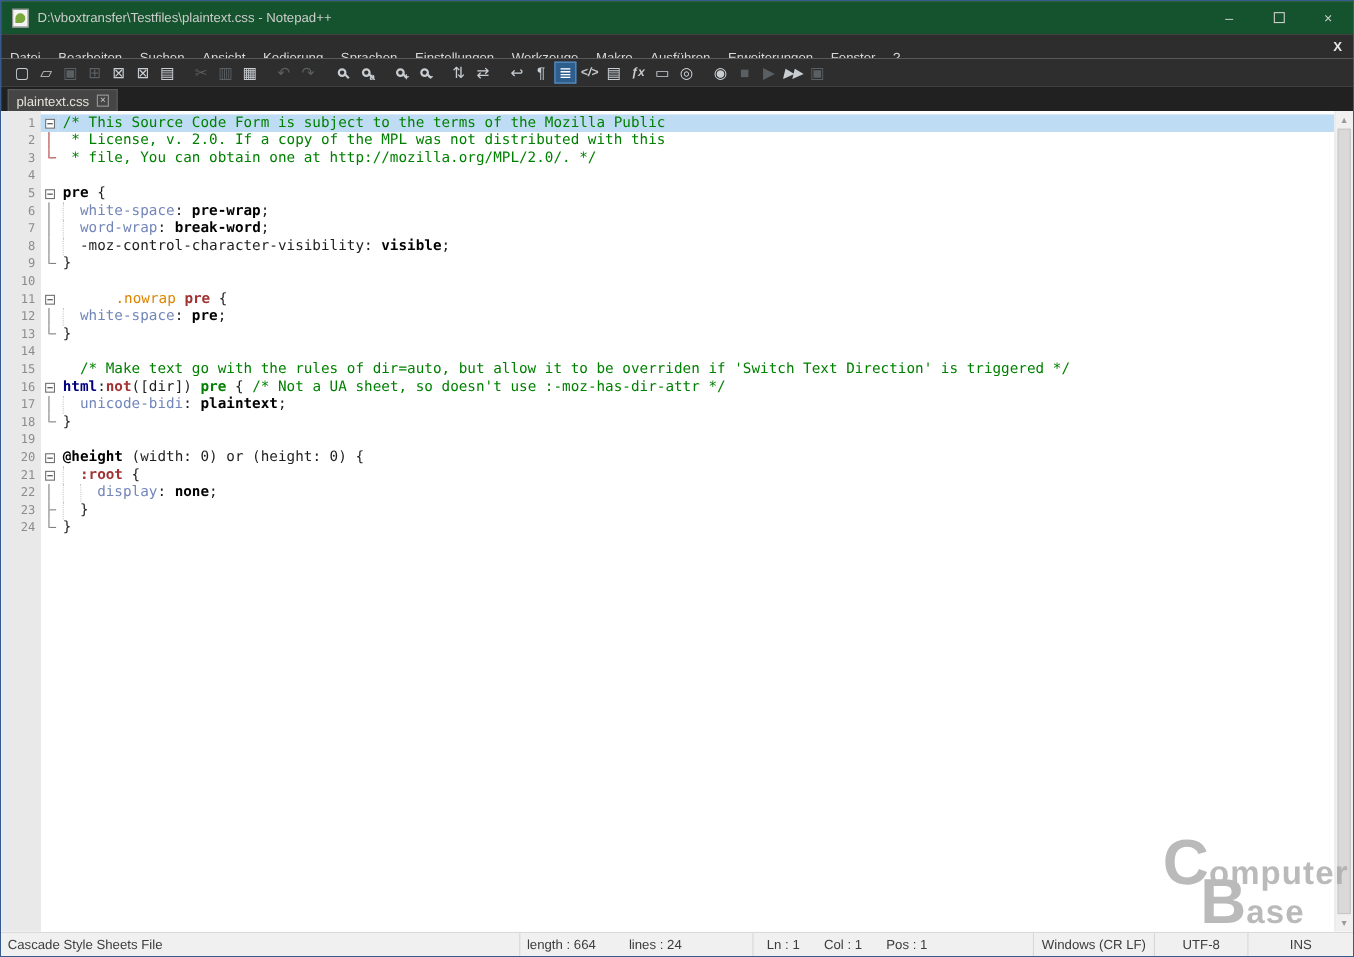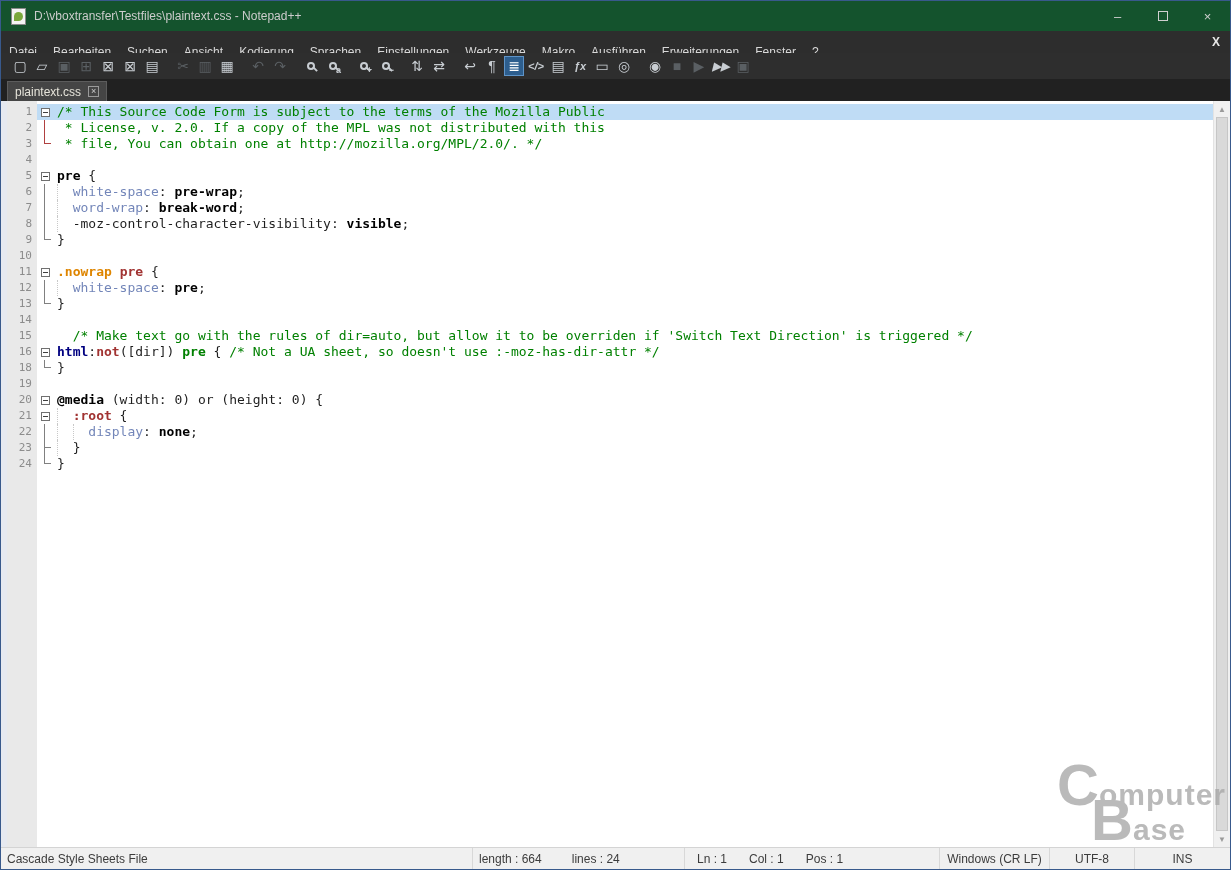--- a/index.html
+++ b/index.html
@@ -54,21 +54,21 @@
   .fbox{width:9px;height:9px;border:1px solid #707070;background:#fff;position:relative;z-index:1;display:block;}
   .fbox::before{content:'';position:absolute;left:1px;right:1px;top:3px;border-top:1px solid #404040;}
   .code{flex:1;position:relative;white-space:pre;padding-left:4px;color:#1e1e1e;}
   .row.hl .fold,.row.hl .code{background:#bfdcf5;}
   .ig{position:absolute;top:0;bottom:0;width:0;border-left:1px dotted #c8c8c8;}
   .s-cm{color:#008000;}
   .s-pr{color:#7386b9;}
   .s-vl{color:#000;font-weight:bold;}
   .s-df{color:#1e1e1e;}
   .s-db{color:#000;font-weight:bold;}
-  .s-cl{color:#de8500;font-weight:bold;}
+  .s-cl{color:#de8500;font-weight:normal;margin-left:48px;}
   .s-ps{color:#a13332;font-weight:bold;}
   .s-tg{color:#000080;font-weight:bold;}
   .s-gr{color:#008000;font-weight:bold;}
   
   .vscroll{width:17px;flex:none;background:#f0f0f0;border-left:1px solid #e3e3e3;display:flex;flex-direction:column;}
   .sarr{height:16px;color:#9a9a9a;font-size:8px;display:flex;align-items:center;justify-content:center;flex:none;}
   .sthumb{flex:1;margin:0 2px;background:#d9d9d9;border:1px solid #c6c6c6;}
   
   .statusbar{height:22px;background:#f0f0f0;border-top:1px solid #d4d4d4;display:flex;align-items:center;font-size:12px;color:#3c3c3c;flex:none;}
   .sb{height:100%;display:flex;align-items:center;}
@@ -304,40 +304,48 @@
         <div class="row">
           <span class="bm"></span>
           <span class="ln">16</span>
           <span class="fold">
             <i class="fbox"></i>
           </span>
           <span class="code"><span class="s-tg">html</span><span class="s-df">:</span><span class="s-ps">not</span><span class="s-df">([dir]) </span><span class="s-gr">pre</span><span class="s-df"> { </span><span class="s-cm">/* Not a UA sheet, so doesn't use :-moz-has-dir-attr */</span></span>
         </div>
         <div class="row">
           <span class="bm"></span>
+          <span class="ln">17</span>
+          <span class="fold">
+            <i class="v"></i>
+          </span>
+          <span class="code"><i class="ig" style="left: 4px;"></i><span class="s-df">  </span><span class="s-pr">unicode-bidi</span><span class="s-df">: </span><span class="s-vl">plaintext</span><span class="s-df">;</span></span>
+        </div>
+        <div class="row">
+          <span class="bm"></span>
           <span class="ln">18</span>
           <span class="fold">
             <i class="v end"></i>
             <i class="h"></i>
           </span>
           <span class="code"><span class="s-df">}</span></span>
         </div>
         <div class="row">
           <span class="bm"></span>
           <span class="ln">19</span>
           <span class="fold"></span>
           <span class="code"></span>
         </div>
         <div class="row">
           <span class="bm"></span>
           <span class="ln">20</span>
           <span class="fold">
             <i class="fbox"></i>
           </span>
-          <span class="code"><span class="s-db">@media</span><span class="s-df"> (width: 0) or (height: 0) {</span></span>
+          <span class="code"><span class="s-db">@height</span><span class="s-df"> (width: 0) or (height: 0) {</span></span>
         </div>
         <div class="row">
           <span class="bm"></span>
           <span class="ln">21</span>
           <span class="fold">
             <i class="fbox"></i>
           </span>
           <span class="code"><i class="ig" style="left: 4px;"></i><span class="s-df">  </span><span class="s-ps">:root</span><span class="s-df"> {</span></span>
         </div>
         <div class="row">

